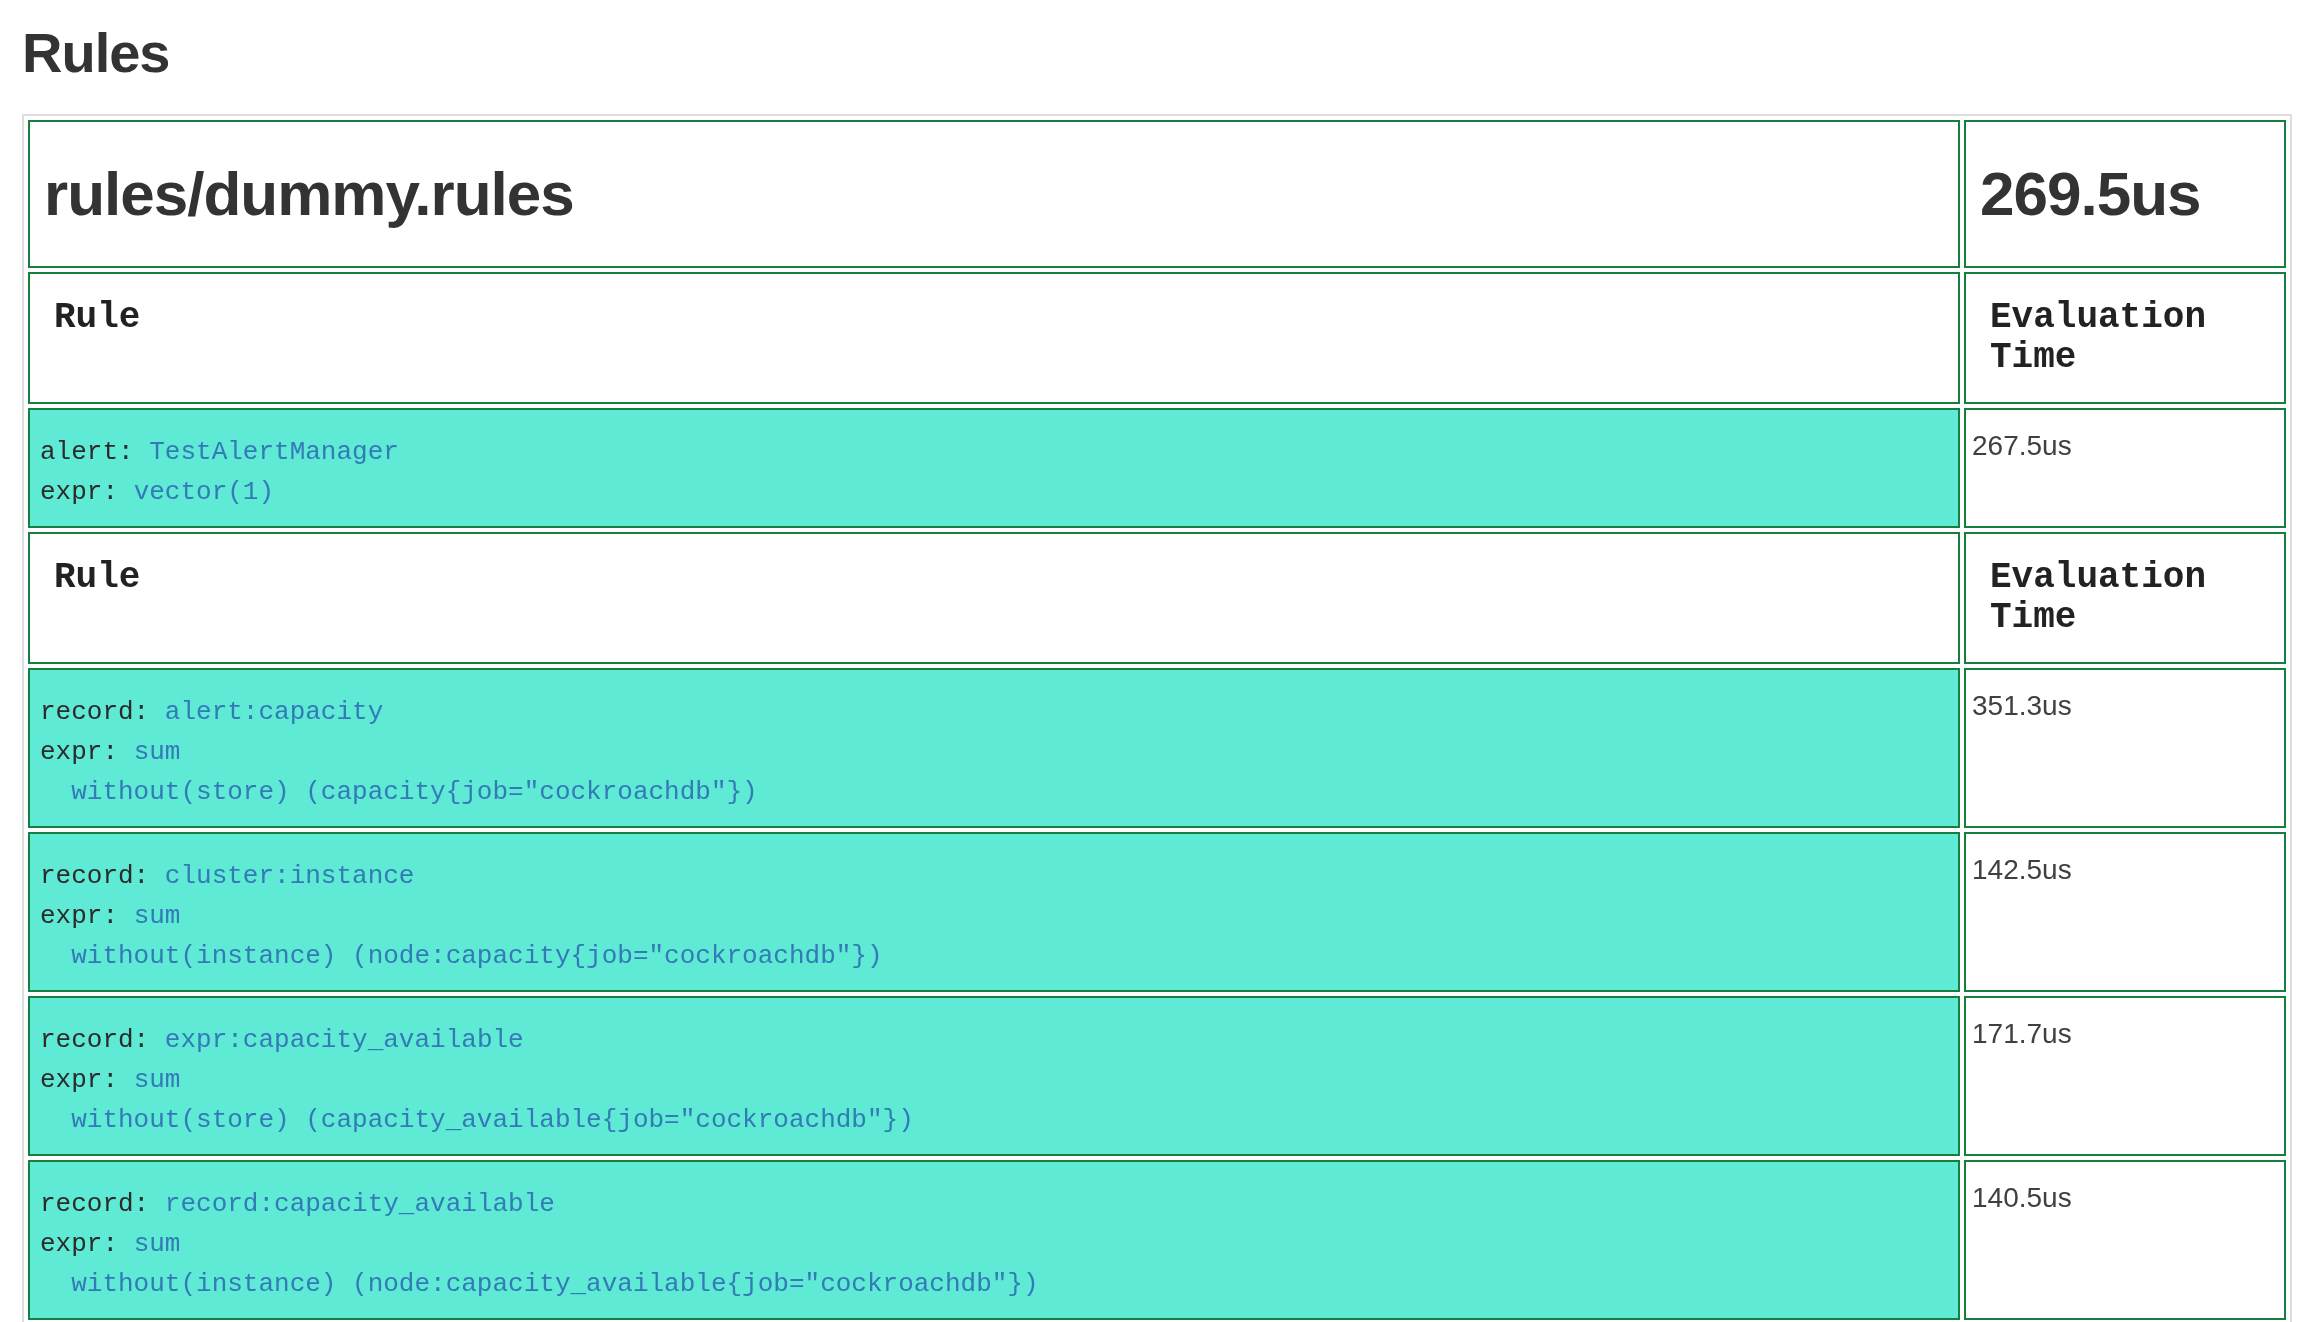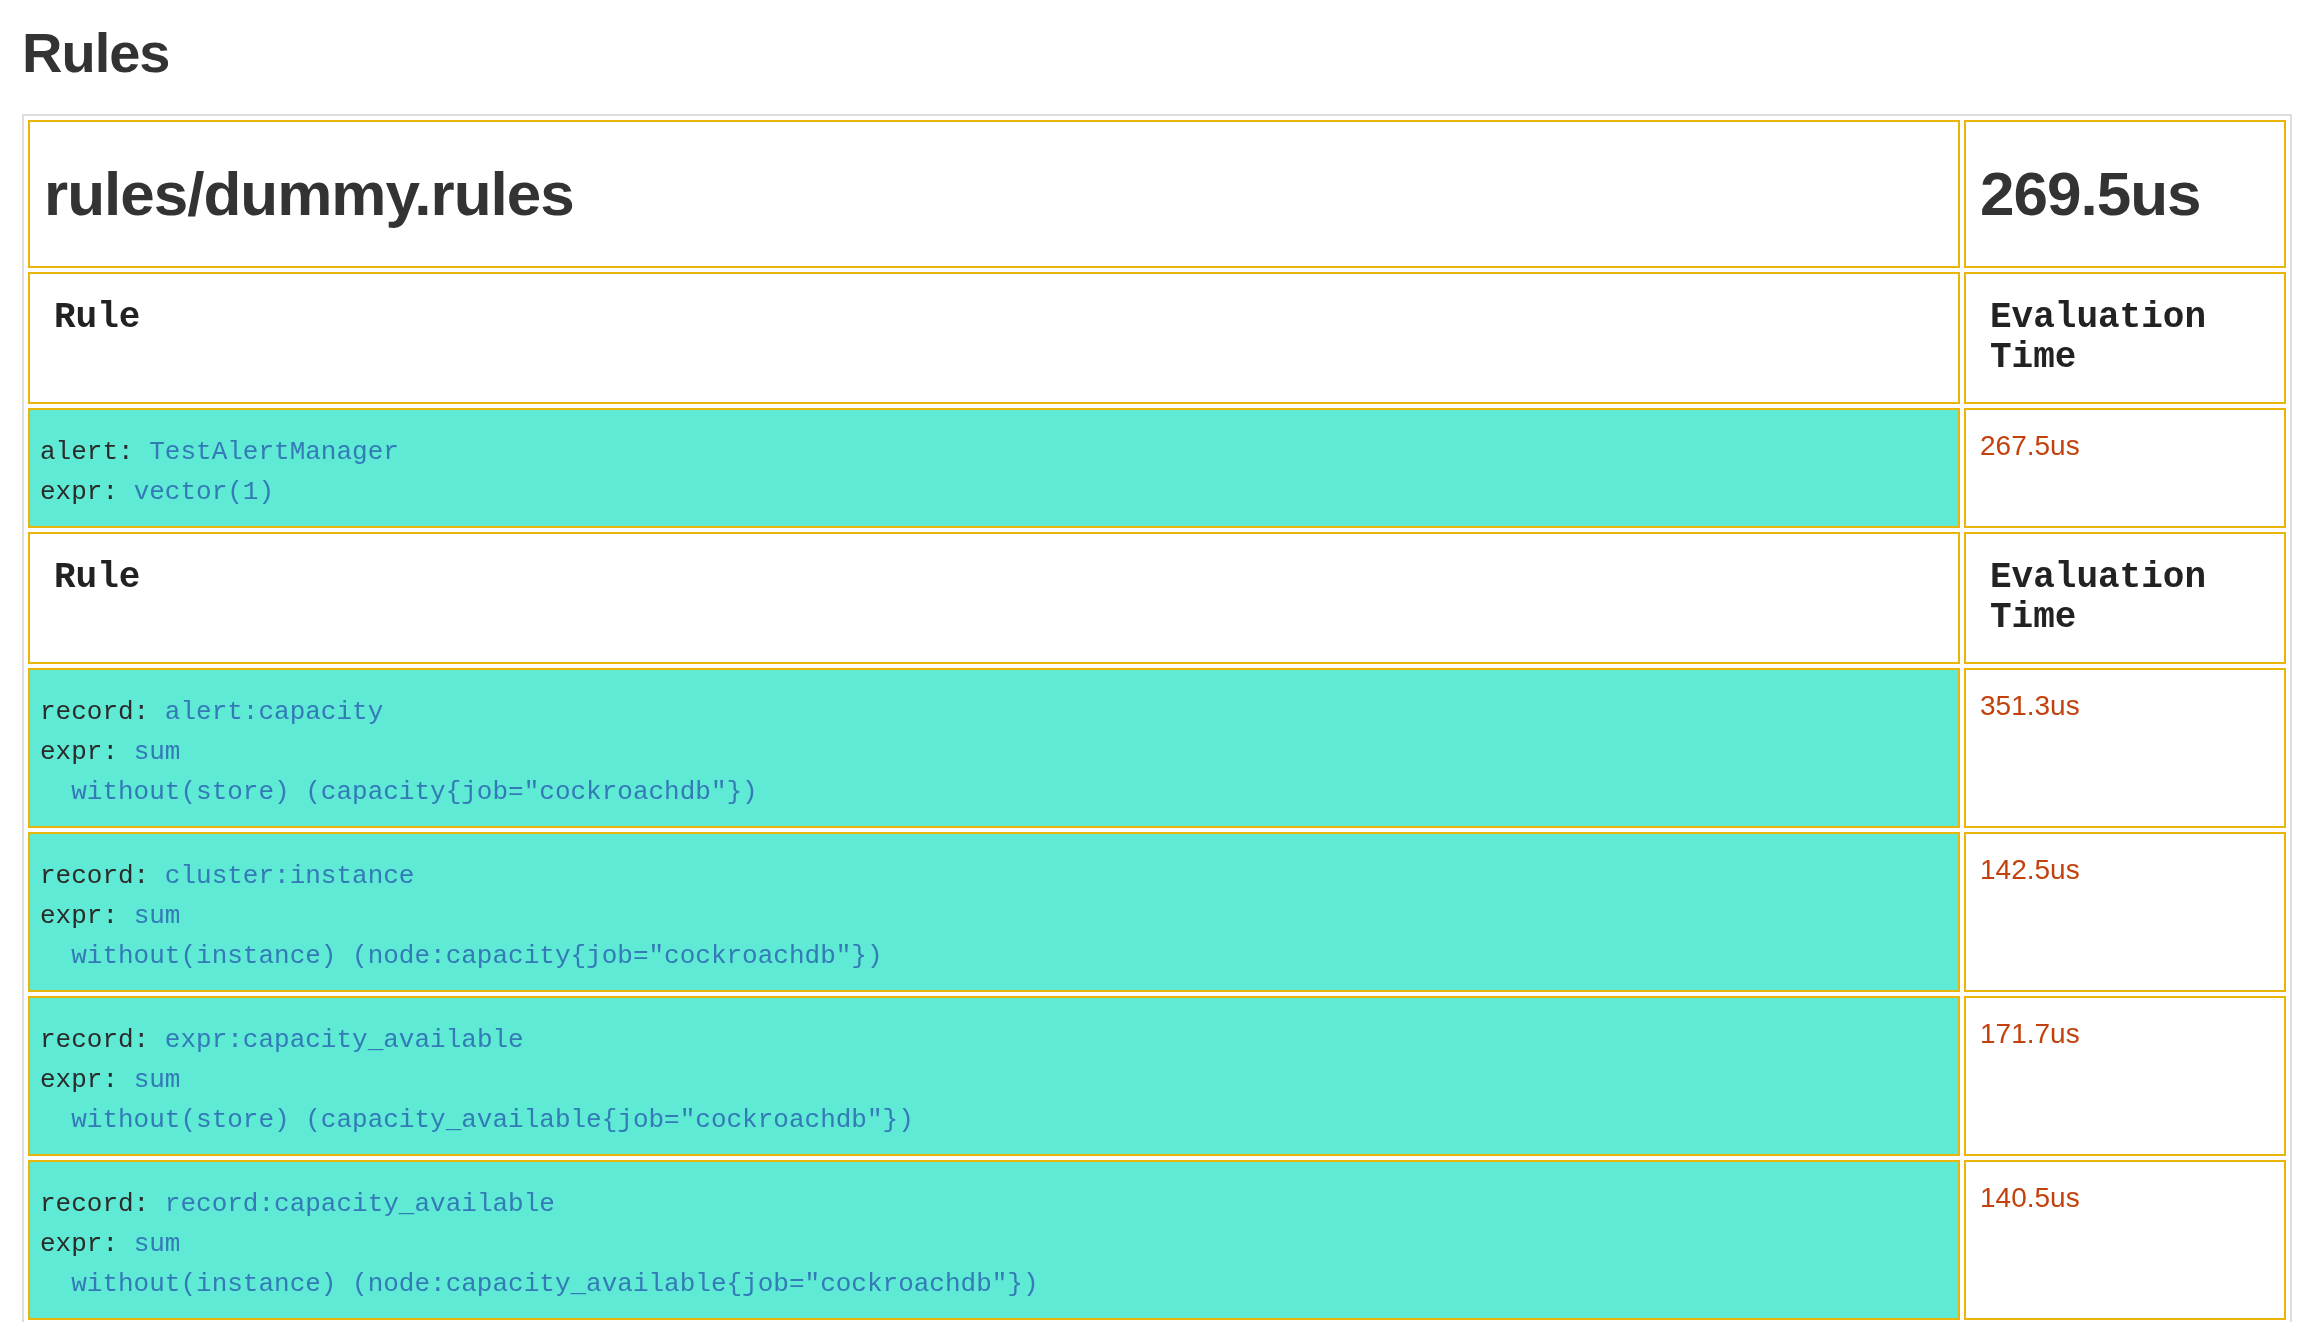--- a/index.html
+++ b/index.html
@@ -25,21 +25,21 @@
   }
   table.rules-table {
     border-collapse: separate;
     border-spacing: 4px;
     border: 2px solid #dddddd;
     width: 2270px;
     table-layout: fixed;
   }
   col.col-time { width: 322px; }
   td {
-    border: 2px solid #eab308;
+    border: 2px solid #15803d;
     vertical-align: top;
     background: #ffffff;
   }
   td.group-name-cell, td.group-time-cell { padding: 14px; }
   h2.group-heading {
     font-size: 62px;
     line-height: 76px;
     font-weight: bold;
     letter-spacing: -1px;
     color: #333333;
@@ -66,24 +66,24 @@
     white-space: pre;
     color: #333333;
   }
   .code-key { color: #2b2b2b; }
   a.code-value {
     color: #337ab7;
     text-decoration: none;
     cursor: pointer;
   }
   td.time-cell {
-    padding: 16px 14px;
+    padding: 16px 6px;
     font-size: 28px;
     line-height: 40px;
-    color: #c2410c;
+    color: #404040;
   }
 </style>
 </head>
 <body>
 
 <div class="content">
   <h1 class="page-title">Rules</h1>
   <table class="rules-table">
     <colgroup>
       <col class="col-rule">

